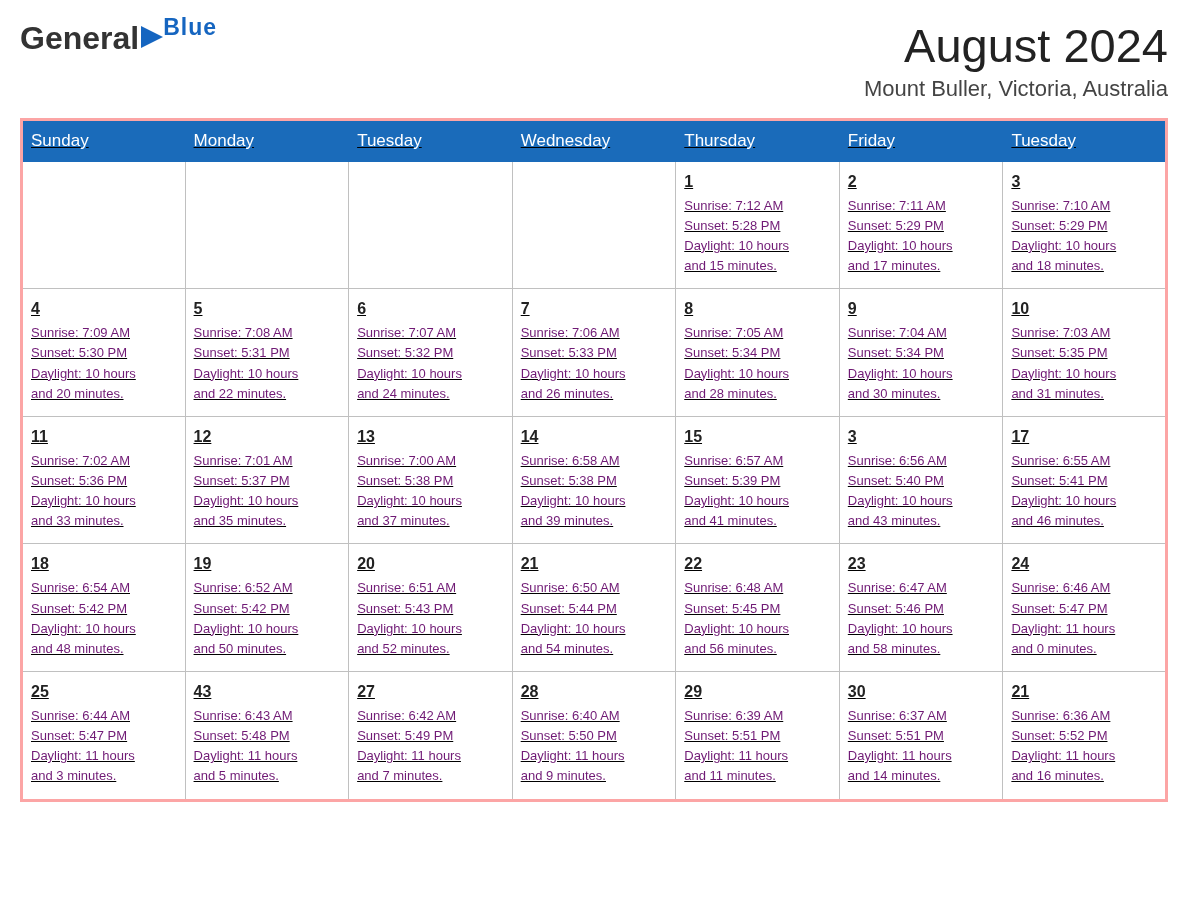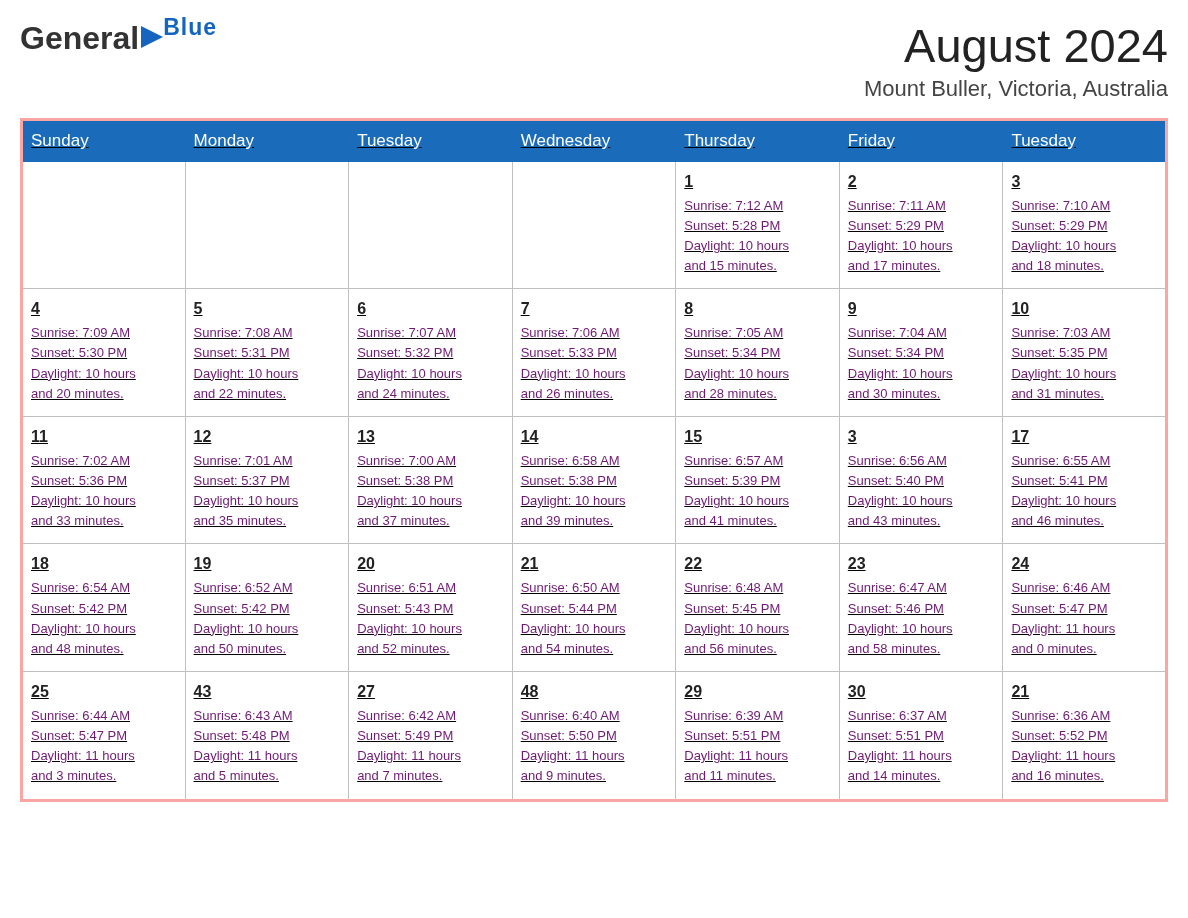--- a/index.html
+++ b/index.html
@@ -225,21 +225,21 @@
         </td>
         <td>
           <span class="day-num">43</span>
           <div class="day-info">Sunrise: 6:43 AM<br>Sunset: 5:48 PM<br>Daylight: 11 hours<br>and 5 minutes.</div>
         </td>
         <td>
           <span class="day-num">27</span>
           <div class="day-info">Sunrise: 6:42 AM<br>Sunset: 5:49 PM<br>Daylight: 11 hours<br>and 7 minutes.</div>
         </td>
         <td>
-          <span class="day-num">48</span>
+          <span class="day-num">28</span>
           <div class="day-info">Sunrise: 6:40 AM<br>Sunset: 5:50 PM<br>Daylight: 11 hours<br>and 9 minutes.</div>
         </td>
         <td>
           <span class="day-num">29</span>
           <div class="day-info">Sunrise: 6:39 AM<br>Sunset: 5:51 PM<br>Daylight: 11 hours<br>and 11 minutes.</div>
         </td>
         <td>
           <span class="day-num">30</span>
           <div class="day-info">Sunrise: 6:37 AM<br>Sunset: 5:51 PM<br>Daylight: 11 hours<br>and 14 minutes.</div>
         </td>

